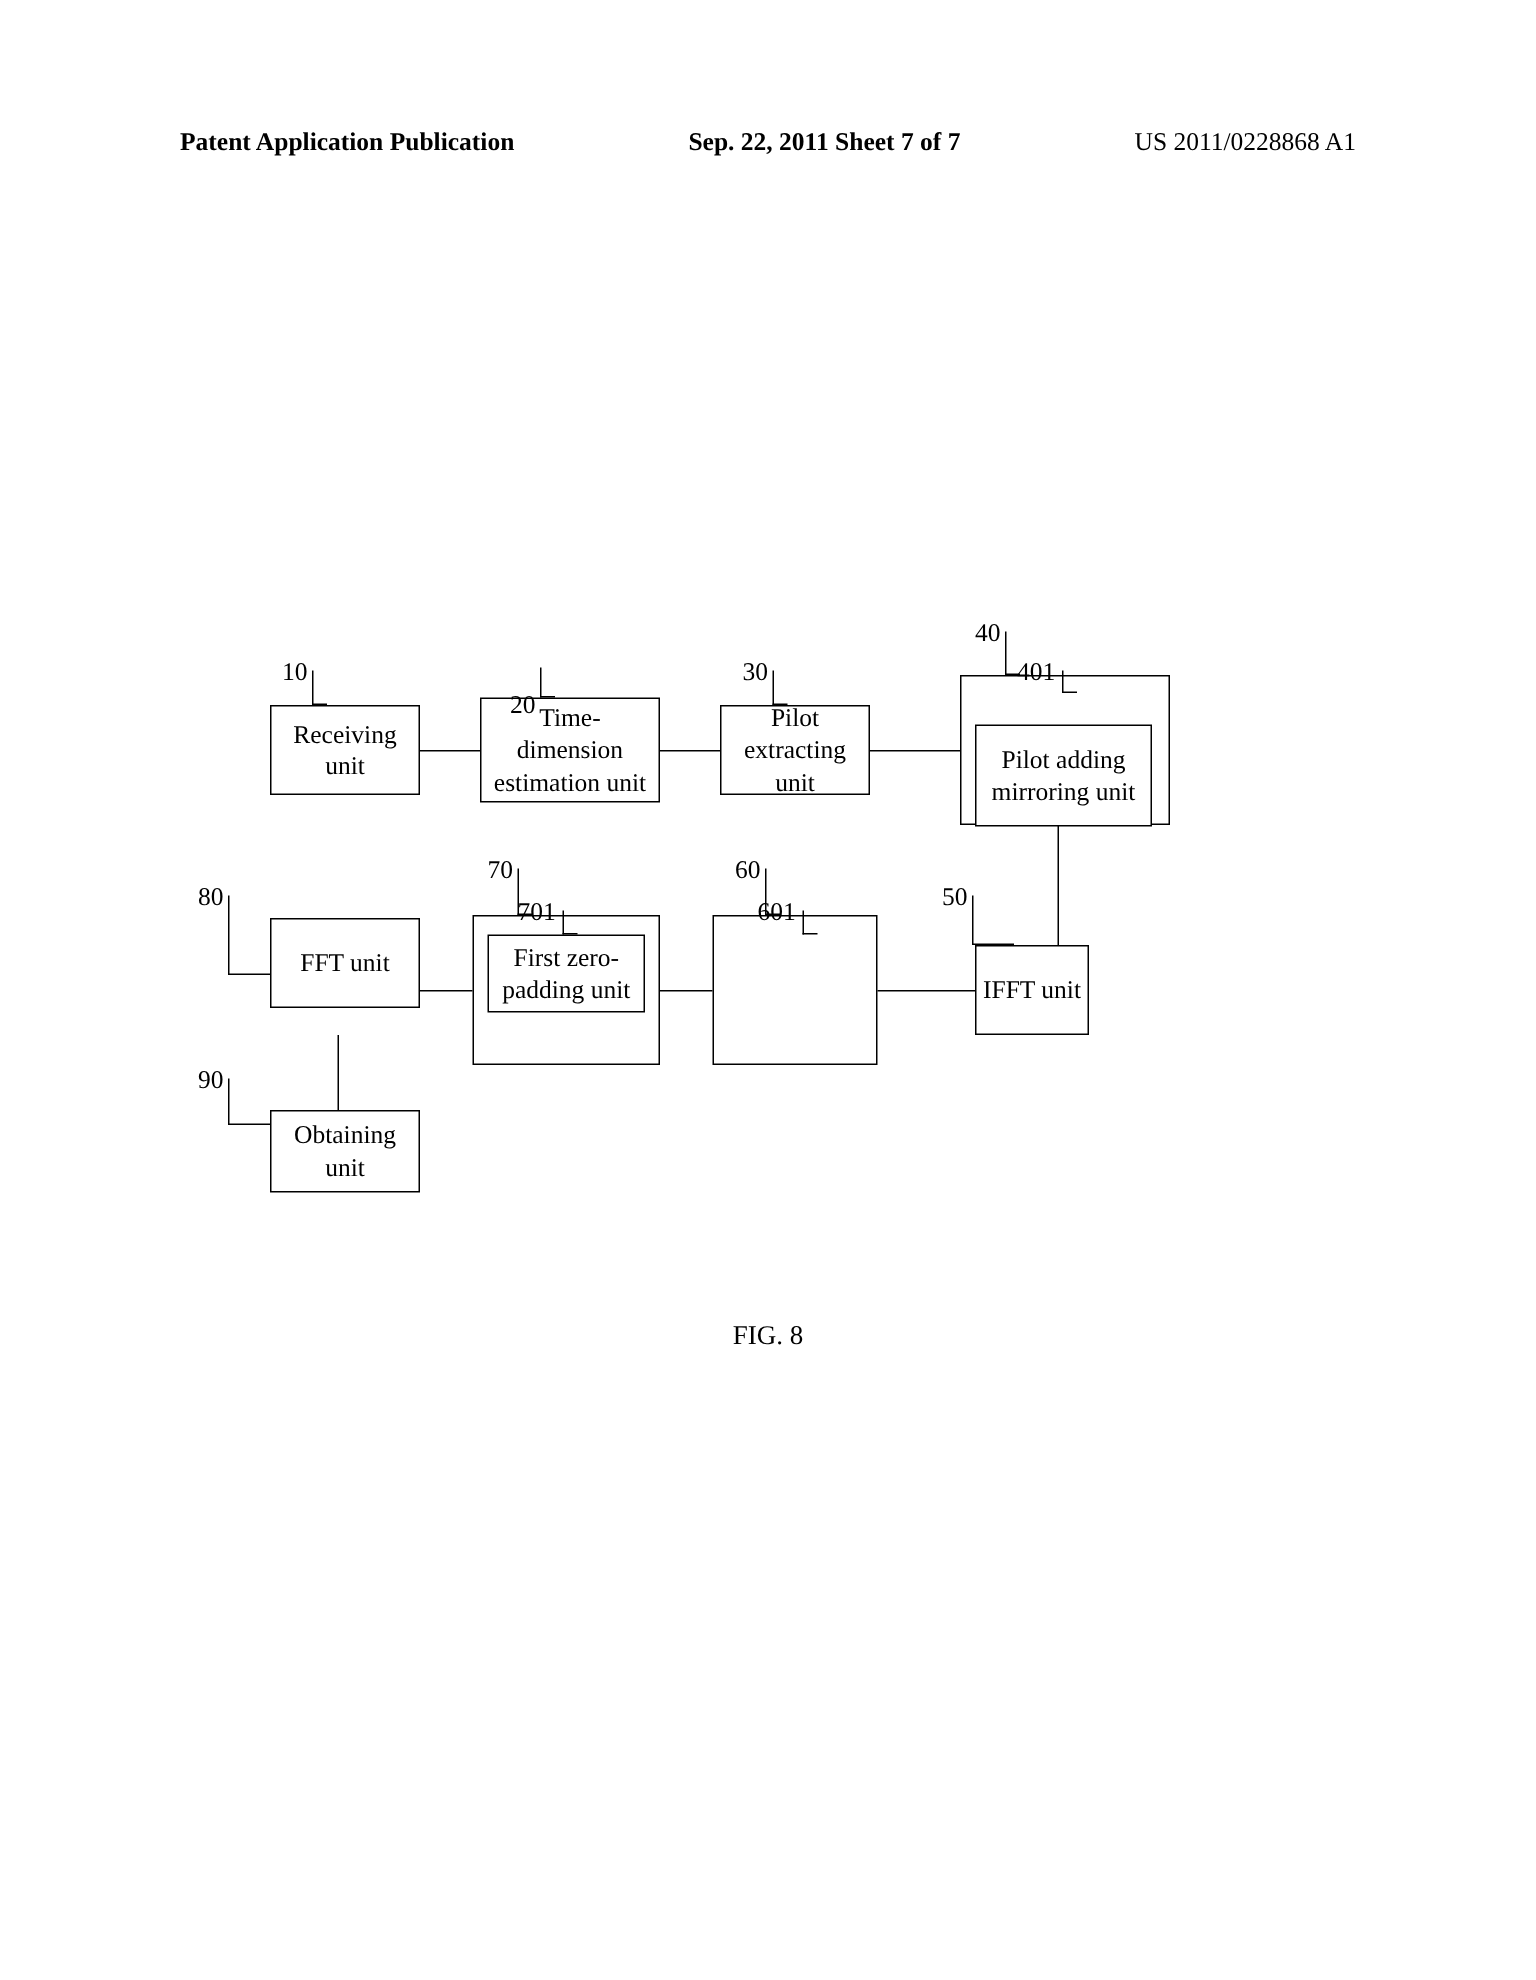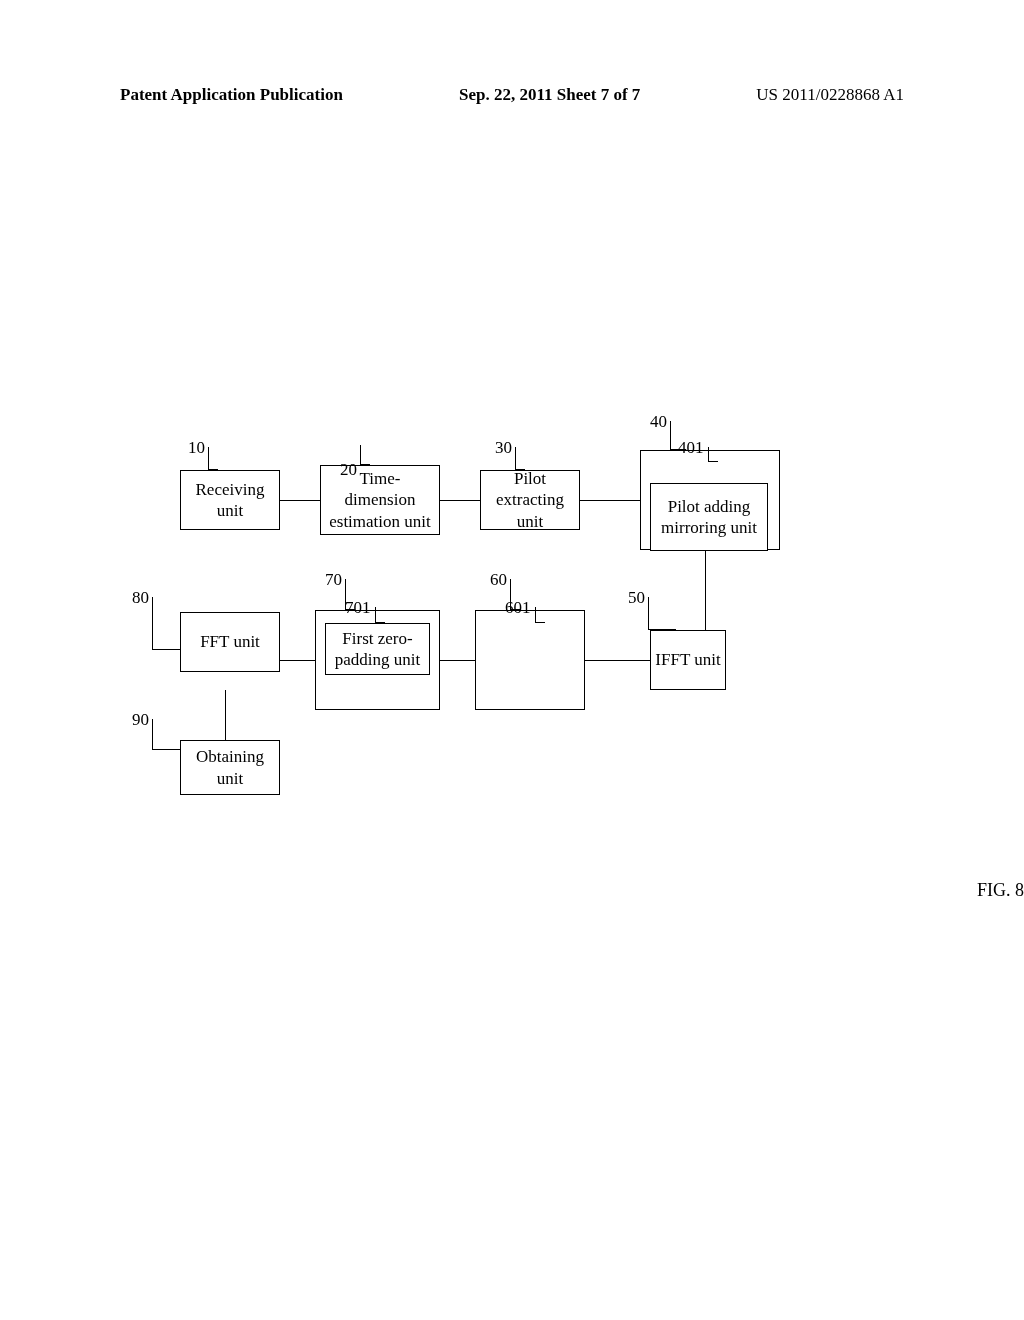--- a/index.html
+++ b/index.html
@@ -75,21 +75,21 @@
     .connector-v {
       position: absolute;
       border-left: 1.5px solid black;
       width: 0;
     }
     .figure-caption {
       position: absolute;
       top: 880px;
       left: 0;
       width: 100%;
-      text-align: right;
+      text-align: center;
       font-size: 18px;
     }
   </style>
 </head>
 <body>
 
 <div class="header">
   <span class="header-left">Patent Application Publication</span>
   <span class="header-center">Sep. 22, 2011  Sheet 7 of 7</span>
   <span class="header-right">US 2011/0228868 A1</span>

